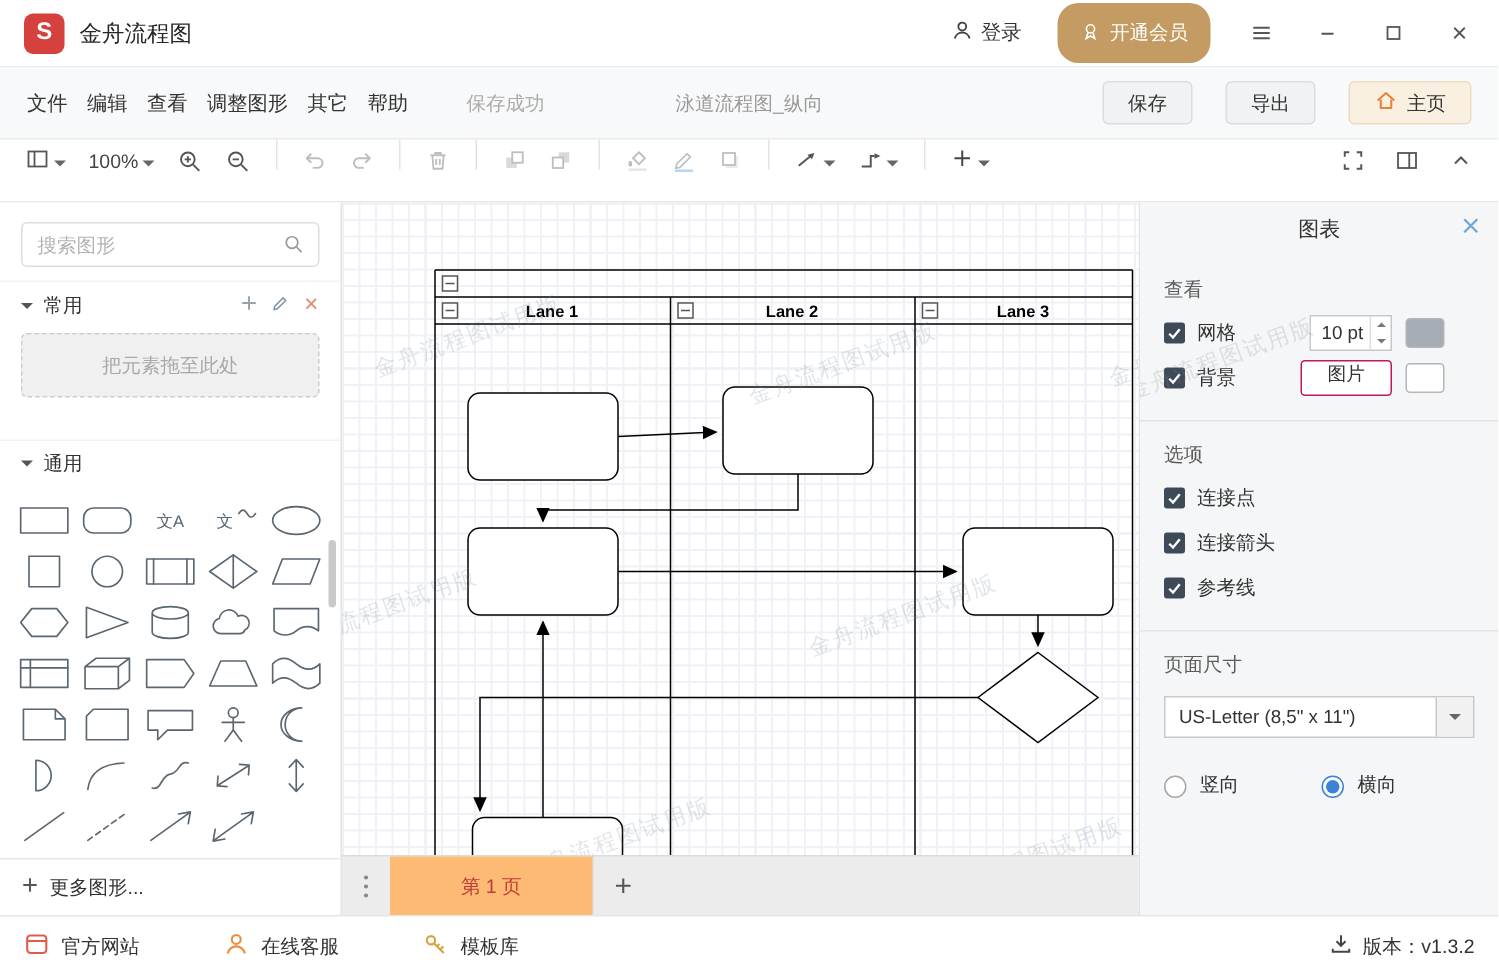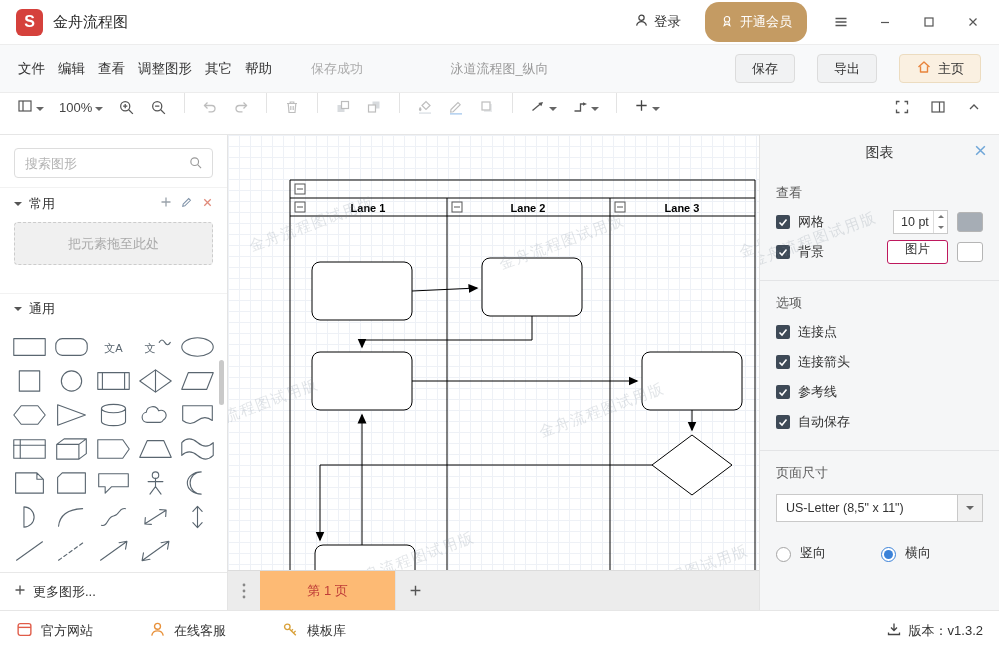--- a/index.html
+++ b/index.html
@@ -69,21 +69,21 @@
 .add-page{width:38px;display:flex;align-items:center;justify-content:center;cursor:pointer}
 
 
 .rightpanel{width:239px;flex:0 0 239px;background:#f5f6f7;position:relative;overflow:hidden}
 .panel-inner{position:relative;z-index:1;padding:0 16px;display:flex;flex-direction:column;height:100%}
 .panel-hdr{height:36px;display:flex;align-items:center;justify-content:center;font-size:14px;color:#333;position:relative}
 .panel-close{position:absolute;right:-4px;top:9px;cursor:pointer}
 .psec{font-size:13px;color:#5c5c5c;margin:13px 0 5px}
 .prow{display:flex;align-items:center;height:30px;font-size:13px;color:#333;gap:8px}
 .chk{width:14px;height:14px;flex:0 0 14px;background:var(--check-dark,#3e4a57);border-radius:2px;display:flex;align-items:center;justify-content:center;cursor:pointer}
-.ctrl{margin-left:auto;display:flex;align-items:center;gap:9px}
+.ctrl{margin-left:auto;margin-right:20px;display:flex;align-items:center;gap:9px}
 .spin{width:55px;height:24px;border:1px solid #c9c9c9;background:#fff;display:flex;align-items:center;font-size:12.5px;padding-left:7px;position:relative}
 .spin-btns{position:absolute;right:0;top:0;bottom:0;width:14px;border-left:1px solid #ddd;display:flex;flex-direction:column}
 .spin-btns div{flex:1;display:flex;align-items:center;justify-content:center;cursor:pointer}
 .s-up{width:0;height:0;border:3.5px solid transparent;border-bottom-color:#777;margin-top:-3px}
 .s-dn{width:0;height:0;border:3.5px solid transparent;border-top-color:#777;margin-bottom:-3px}
 .swatch{width:26px;height:20px;border:1px solid #b5b5b5;border-radius:3px;cursor:pointer}
 .swatch.gray{background:#a6adb5}
 .swatch.white{background:#fff}
 .pbtn{height:24px;padding:0 17px;background:#fff;border:1px solid #be185d;border-radius:3px;font-size:12.5px;color:#333;display:flex;align-items:flex-start;cursor:pointer}
 .pdivider{height:1px;background:#e3e4e6;margin:13px -16px 0}
@@ -745,28 +745,20 @@
           <span>连接箭头</span>
         </div>
         <div class="prow">
           <span class="chk">
               <svg width="10" height="10" viewBox="0 0 10 10">
                 <path d="M1.5,5.5 L4,8 L8.5,2.5" stroke="#fff" stroke-width="1.6" fill="none"></path>
               </svg>
             </span>
           <span>参考线</span>
         </div>
-        <div class="prow">
-          <span class="chk">
-              <svg width="10" height="10" viewBox="0 0 10 10">
-                <path d="M1.5,5.5 L4,8 L8.5,2.5" stroke="#fff" stroke-width="1.6" fill="none"></path>
-              </svg>
-            </span>
-          <span>自动保存</span>
-        </div>
         <div class="pdivider"></div>
         <div class="psec">页面尺寸</div>
         <div class="dropdown">
           <span>US-Letter (8,5" x 11")</span>
           <span class="dd-btn">
               <span class="caret"></span>
             </span>
         </div>
         <div class="radio-row">
           <span class="radio"></span>

